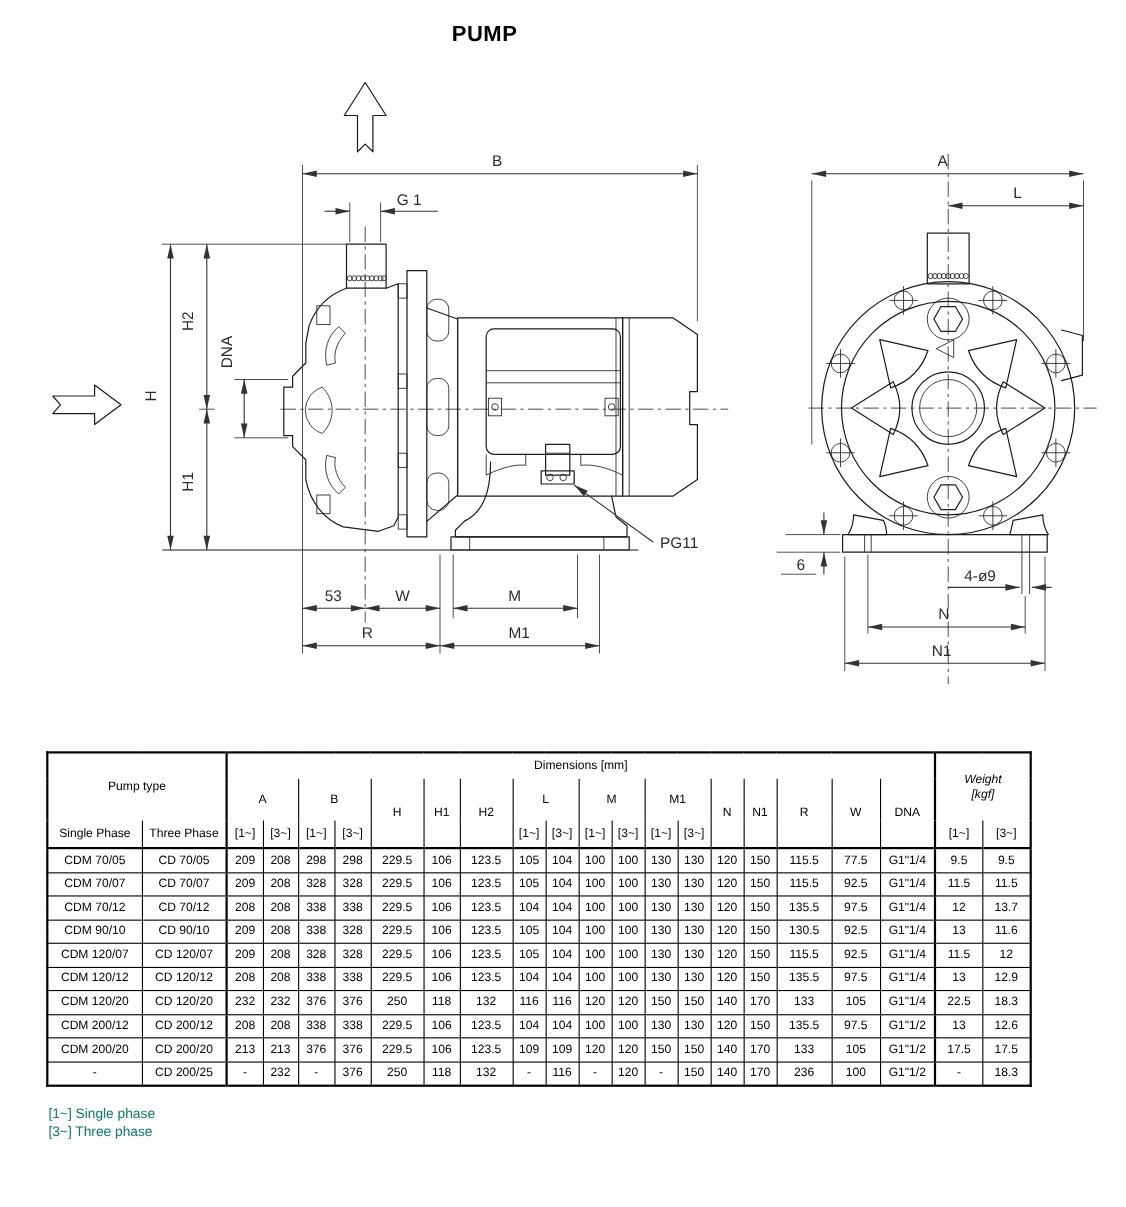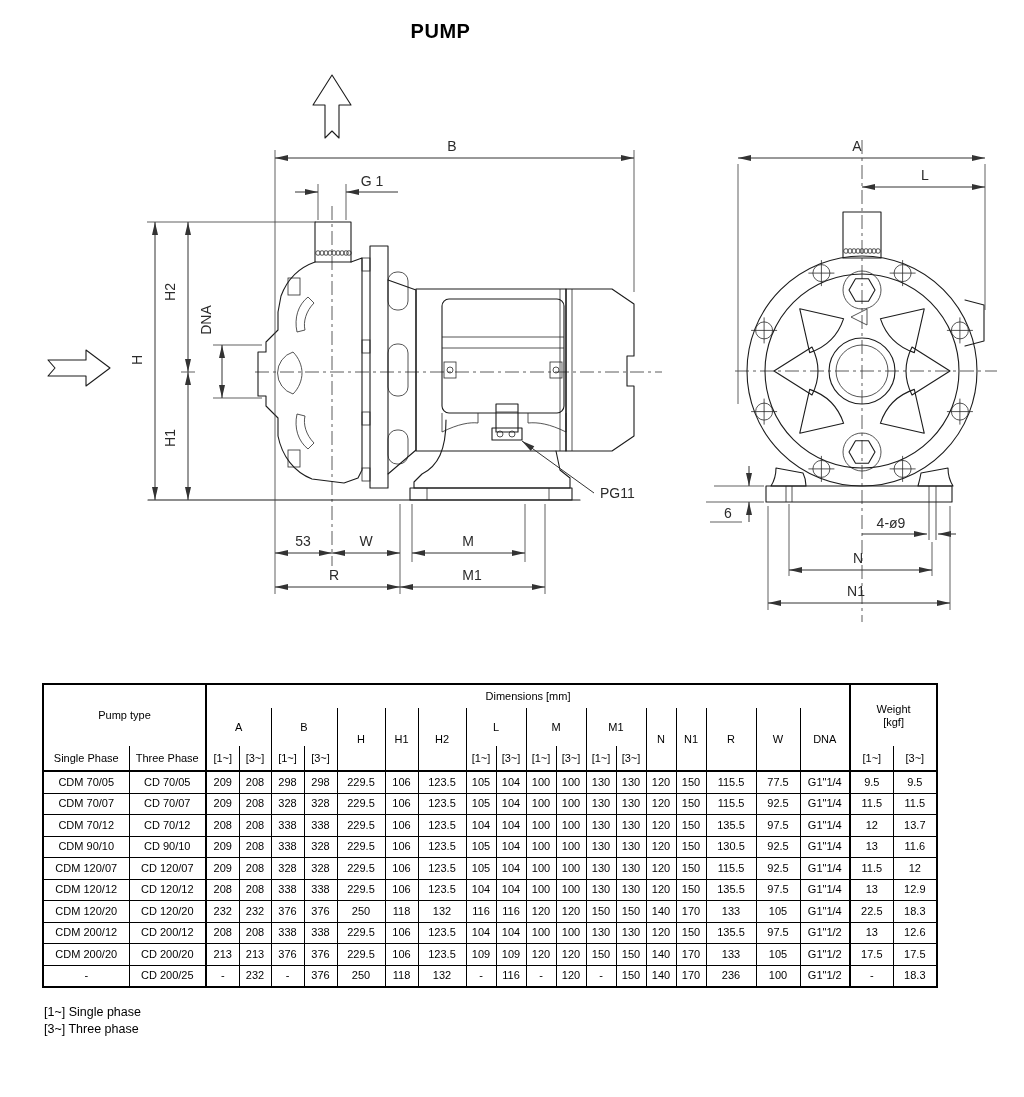--- a/index.html
+++ b/index.html
@@ -20,22 +20,22 @@
   table.dims th, table.dims td { padding:0; font-weight:normal; text-align:center;
                vertical-align:middle; font-size:11px; color:#000; line-height:1.15;
                overflow:hidden; white-space:nowrap; }
   table.dims thead th { border-left:1px solid #000; border-right:1px solid #000;
                border-top:0; border-bottom:0;margin-top:31px; }
   table.dims tbody td { border:1px solid #000; height:20.5px; }
   table.dims tbody tr:first-child td { border-top:2px solid #000; }
   table.dims .tl { border-left:2px solid #000 !important; }
   table.dims tbody td:nth-child(3), table.dims tbody td:nth-child(21) { border-left:2px solid #000; }
   tr.hr1 { height:24px; } tr.hr2 { height:38px; } tr.hr3 { height:25px; }
-  .wcell span { display:block; }
-  .footnotes { position:absolute; top:1004px; left:44px; font-size:12.5px; color:#000000; line-height:17px; }
+  .wcell span { display:block;font-style:italic; }
+  .footnotes { position:absolute; top:1004px; left:44px; font-size:12.5px; color:#0f766e; line-height:17px; }
 </style>
 </head>
 <body>
 
 <div class="page">
 
   <div class="title">PUMP</div>
 
   <svg class="drawing" width="1024" height="665" viewBox="0 0 1024 665" xmlns="http://www.w3.org/2000/svg">
     <defs>

